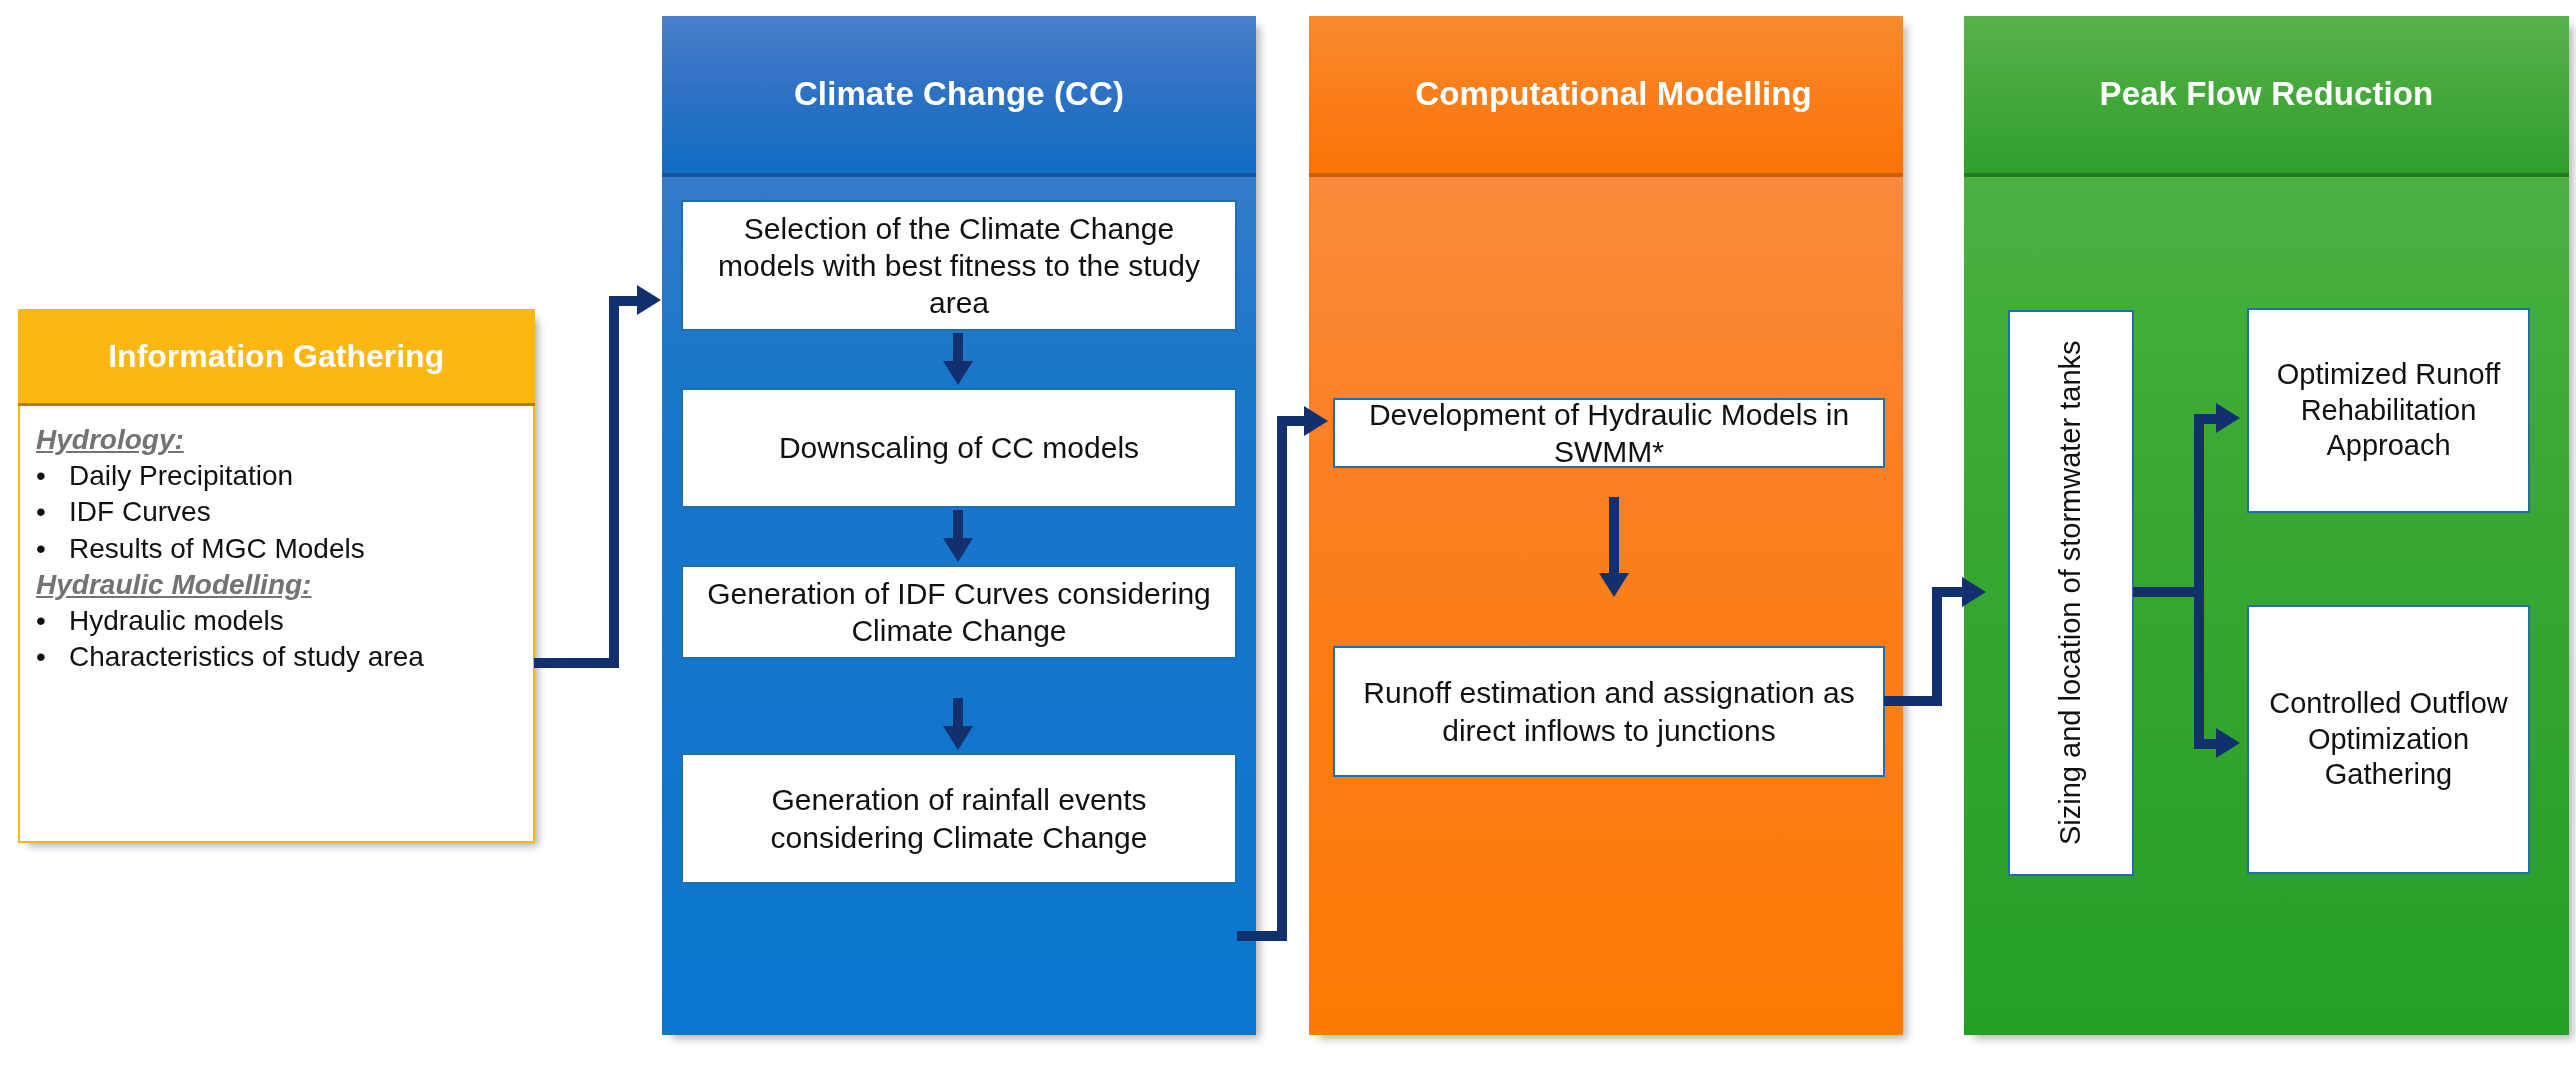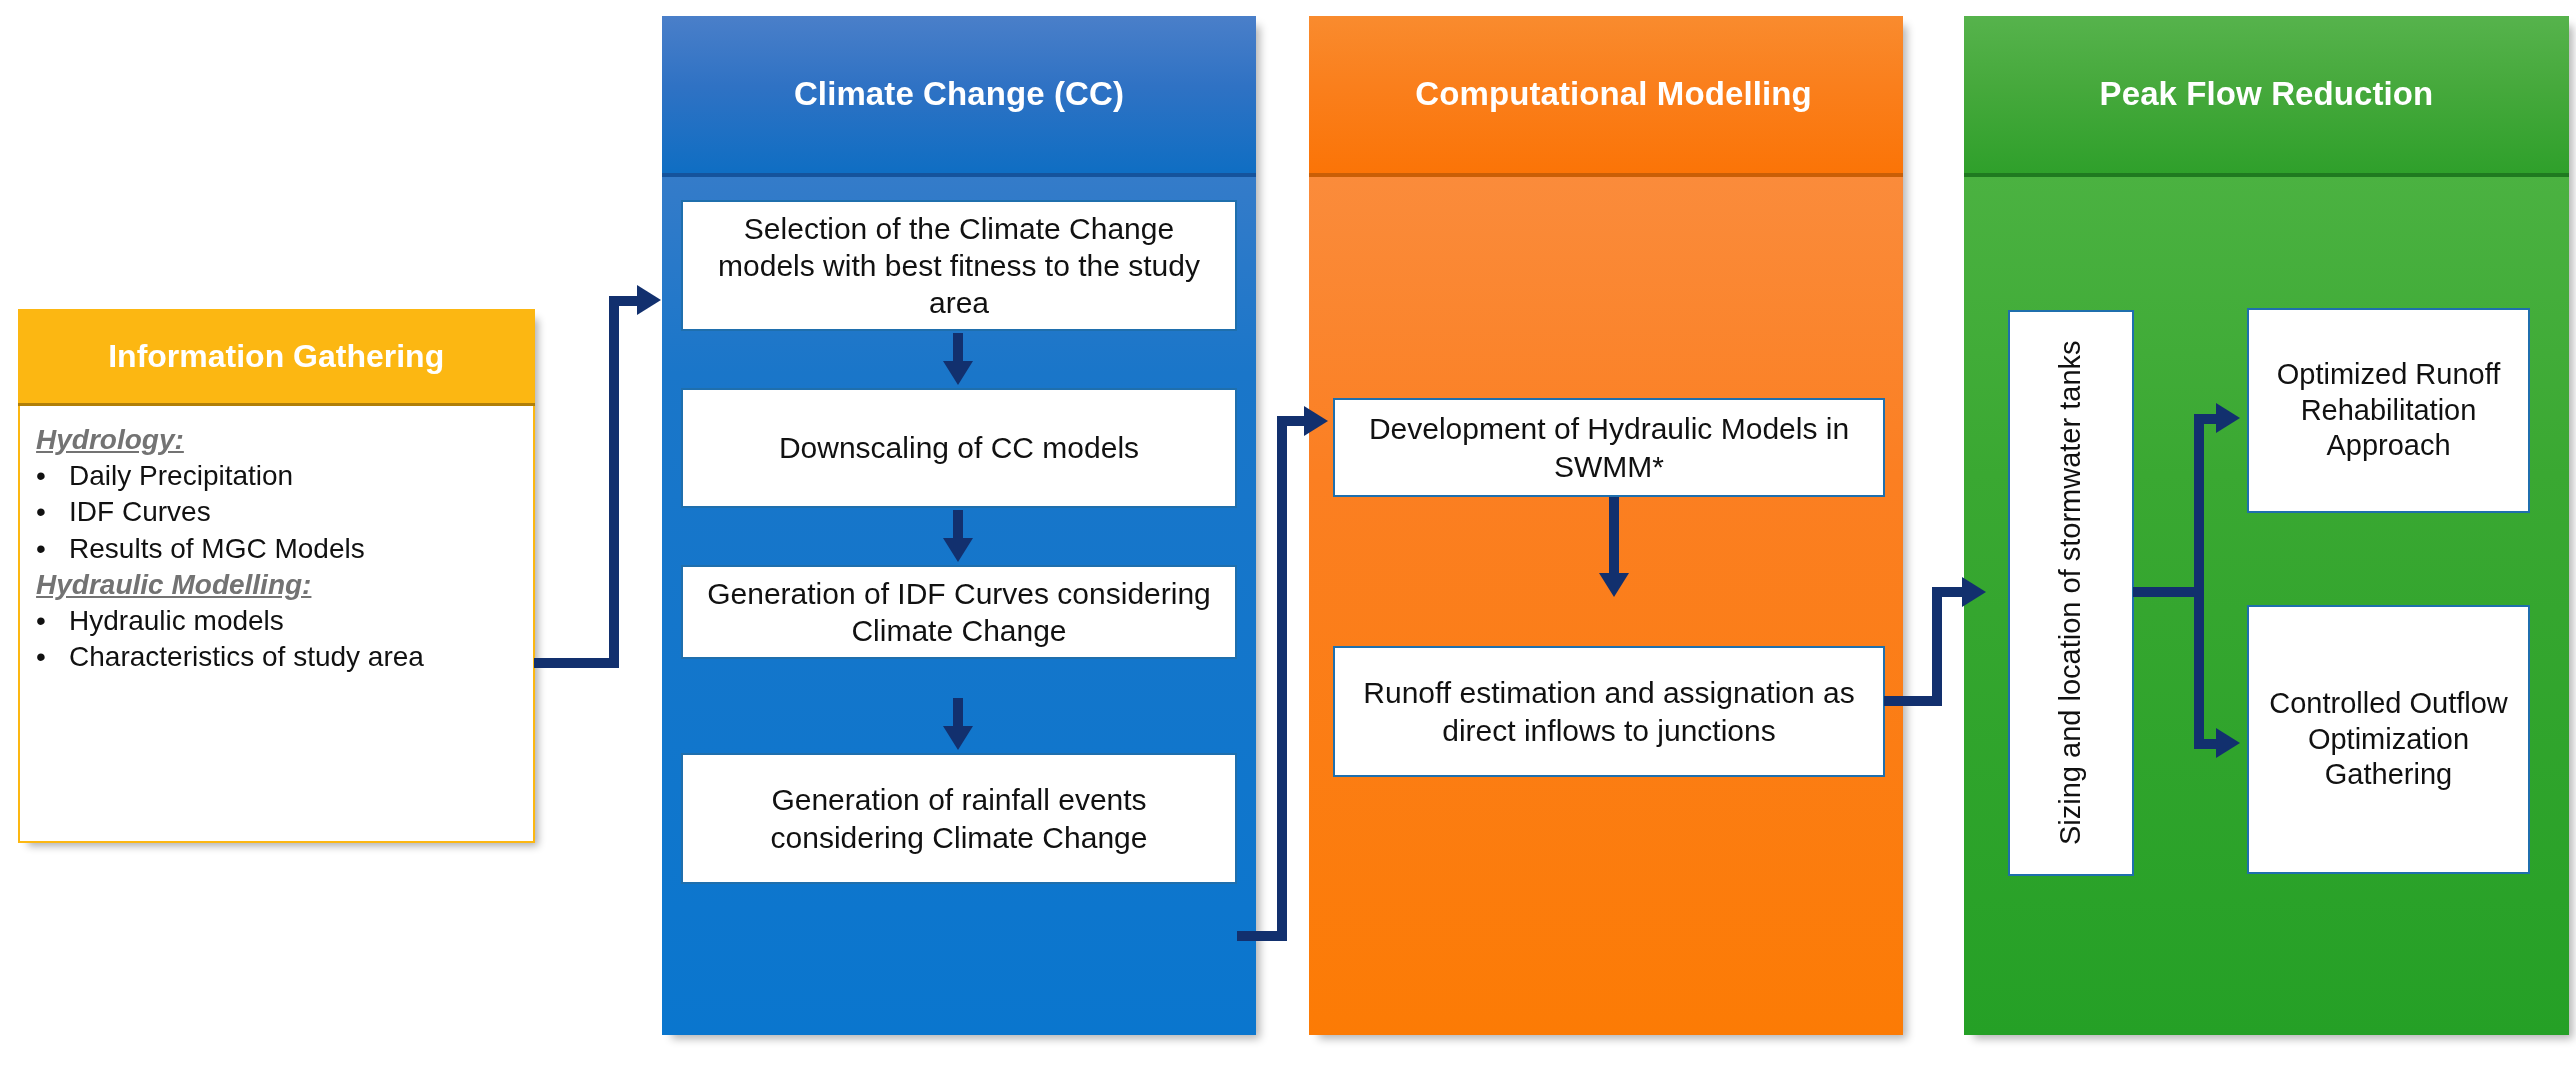--- a/index.html
+++ b/index.html
@@ -126,21 +126,21 @@
     <span>Generation of rainfall events considering Climate Change</span>
   </div>
 
   <div class="lane orange lane-shadow" style="left:1309px;top:15.6px;width:594px;height:1019px;">
     <div class="lane-body" style="top:0;"></div>
     <div class="lane-head" style="height:157px;font-size:33px;padding-left:15px;">
       <span>Computational Modelling</span>
     </div>
   </div>
 
-  <div class="pbox" style="left:1333px;top:398px;width:552px;height:99px;font-size:30px;padding:0 18.4px;">
+  <div class="pbox" style="left:1333px;top:398px;width:552px;height:70px;font-size:30px;padding:0 18.4px;">
     <span>Development of Hydraulic Models in SWMM*</span>
   </div>
   <div class="ahead down" style="left:1599px;top:573px;"></div>
   <div class="seg" style="left:1609px;top:497px;width:10px;height:79px;"></div>
 
   <div class="pbox" style="left:1333px;top:609px;width:552px;height:131px;font-size:30px;padding:0 18.4px;margin-top:37px;">
     <span>Runoff estimation and assignation as direct inflows to junctions</span>
   </div>
 
   <div class="lane green lane-shadow" style="left:1964px;top:15.6px;width:605px;height:1019px;">

